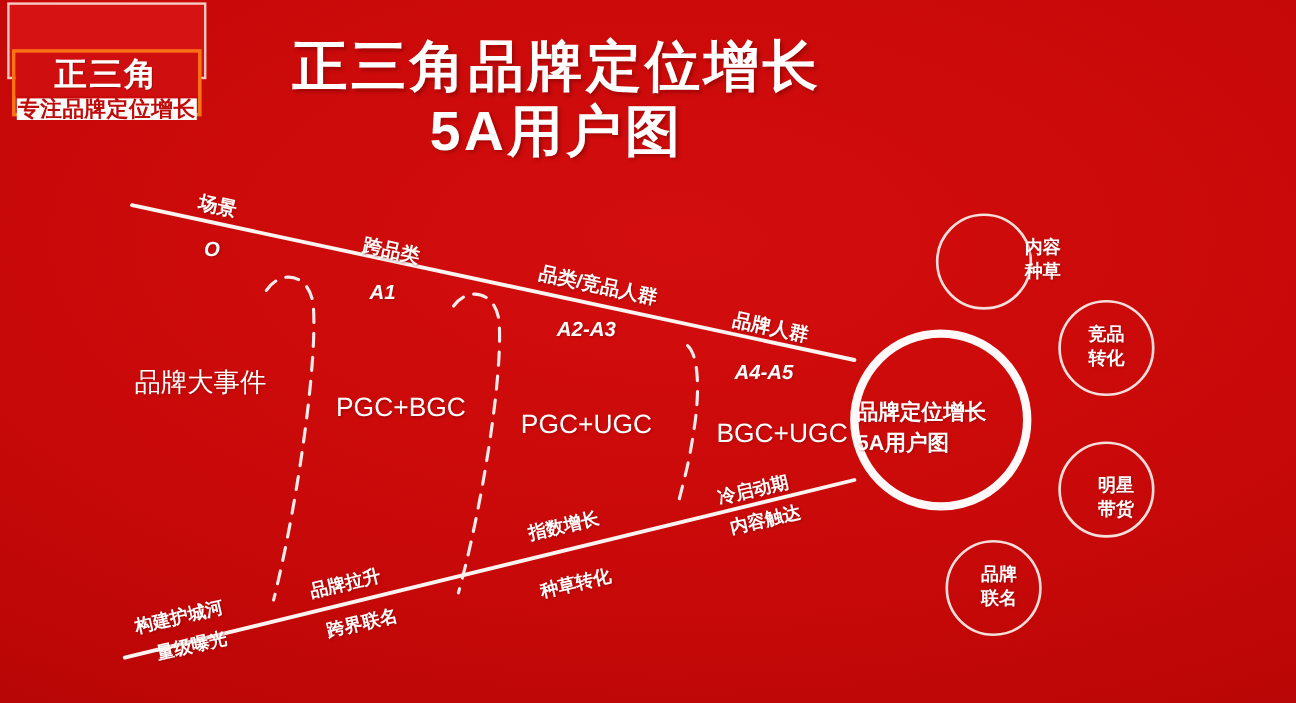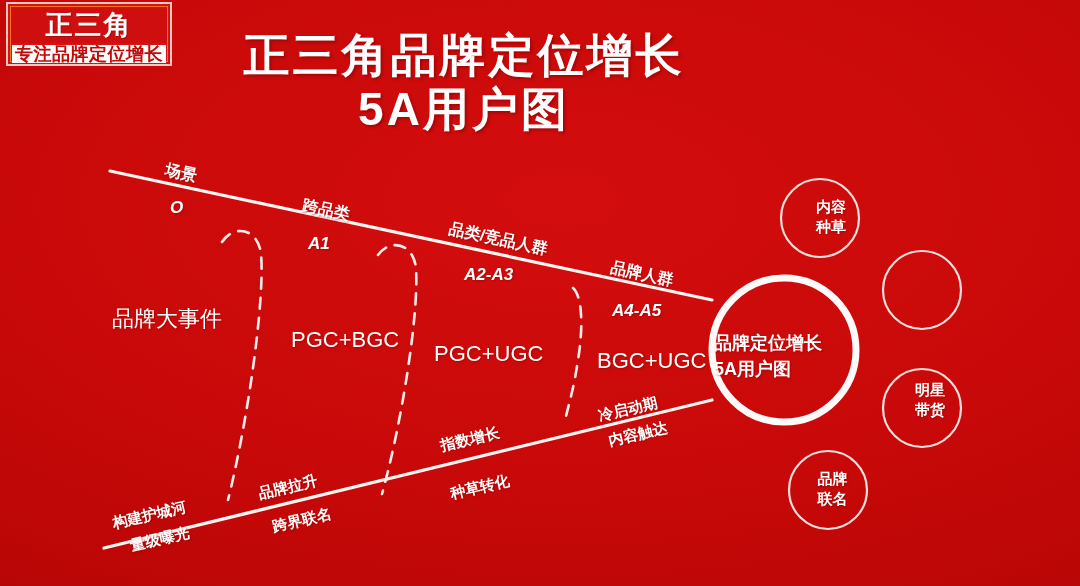--- a/index.html
+++ b/index.html
@@ -28,24 +28,25 @@
     width: 166px;
     height: 64px;
     border: 2px solid #f7c9c2;
     box-sizing: border-box;
     background: #d61212;
     padding: 2px;
   }
   #logo-inner {
     width: 100%;
     height: 100%;
-    border: 1px solid #f97316;
+    border: 3px solid #f97316;
     box-sizing: border-box;
     display: flex;
     flex-direction: column;
+    margin-top: 35px;
   }
   #logo-main {
     flex: 0 0 36px;
     display: flex;
     align-items: center;
     justify-content: center;
     background: #cf0f0f;
   }
   #logo-main span {
     font-size: 27px;
@@ -209,48 +210,52 @@
   </svg>
 
   <div class="lbl top" style="left:165px; top:163px; transform:rotate(12deg);">场景</div>
   <div class="lbl stage" style="left:170px; top:197px;">O</div>
   <div class="lbl content" style="left:112px; top:305px;">品牌大事件</div>
   <div class="lbl bot" style="left:112px; top:506px; transform:rotate(-13deg);">构建护城河</div>
   <div class="lbl bot" style="left:130px; top:530px; transform:rotate(-13deg);">量级曝光</div>
 
   <div class="lbl top" style="left:302px; top:200px; transform:rotate(12deg);">跨品类</div>
   <div class="lbl stage" style="left:308px; top:233px;">A1</div>
-  <div class="lbl content" style="left:291px; top:326px;">PGC+BGC</div>
+  <div class="lbl content" style="left:280px; top:326px;">PGC+BGC</div>
   <div class="lbl bot" style="left:258px; top:478px; transform:rotate(-13deg);">品牌拉升</div>
   <div class="lbl bot" style="left:272px; top:511px; transform:rotate(-13deg);">跨界联名</div>
 
   <div class="lbl top" style="left:448px; top:229px; transform:rotate(12deg);">品类/竞品人群</div>
   <div class="lbl stage" style="left:464px; top:264px;">A2-A3</div>
   <div class="lbl content" style="left:434px; top:340px;">PGC+UGC</div>
   <div class="lbl bot" style="left:440px; top:430px; transform:rotate(-13deg);">指数增长</div>
   <div class="lbl bot" style="left:450px; top:478px; transform:rotate(-13deg);">种草转化</div>
 
   <div class="lbl top" style="left:610px; top:264px; transform:rotate(12deg);">品牌人群</div>
   <div class="lbl stage" style="left:612px; top:300px;">A4-A5</div>
   <div class="lbl content" style="left:597px; top:347px;">BGC+UGC</div>
   <div class="lbl bot" style="left:598px; top:400px; transform:rotate(-13deg);">冷启动期</div>
   <div class="lbl bot" style="left:608px; top:425px; transform:rotate(-13deg);">内容触达</div>
 
   <div class="hub-label" style="left:714px; top:330px; width:140px;">
     <div>品牌定位增长</div>
     <div>5A用户图</div>
   </div>
 
-  <div class="bubble-label" style="left:780px; top:197px; width:102px;">
+  <div class="bubble-label" style="left:780px; top:197px; width:102px;padding-left:38px;">
     <div>内容</div>
     <div>种草</div>
   </div>
 
-
-  <div class="bubble-label" style="left:882px; top:380px; width:96px;">
+  <div class="bubble-label" style="left:882px; top:269px; width:80px;">
+    <div>竞品</div>
+    <div>转化</div>
+  </div>
+
+  <div class="bubble-label" style="left:882px; top:395px; width:96px;">
     <div>明星</div>
     <div>带货</div>
   </div>
 
   <div class="bubble-label" style="left:788px; top:469px; width:89px;">
     <div>品牌</div>
     <div>联名</div>
   </div>
 
 </div>

